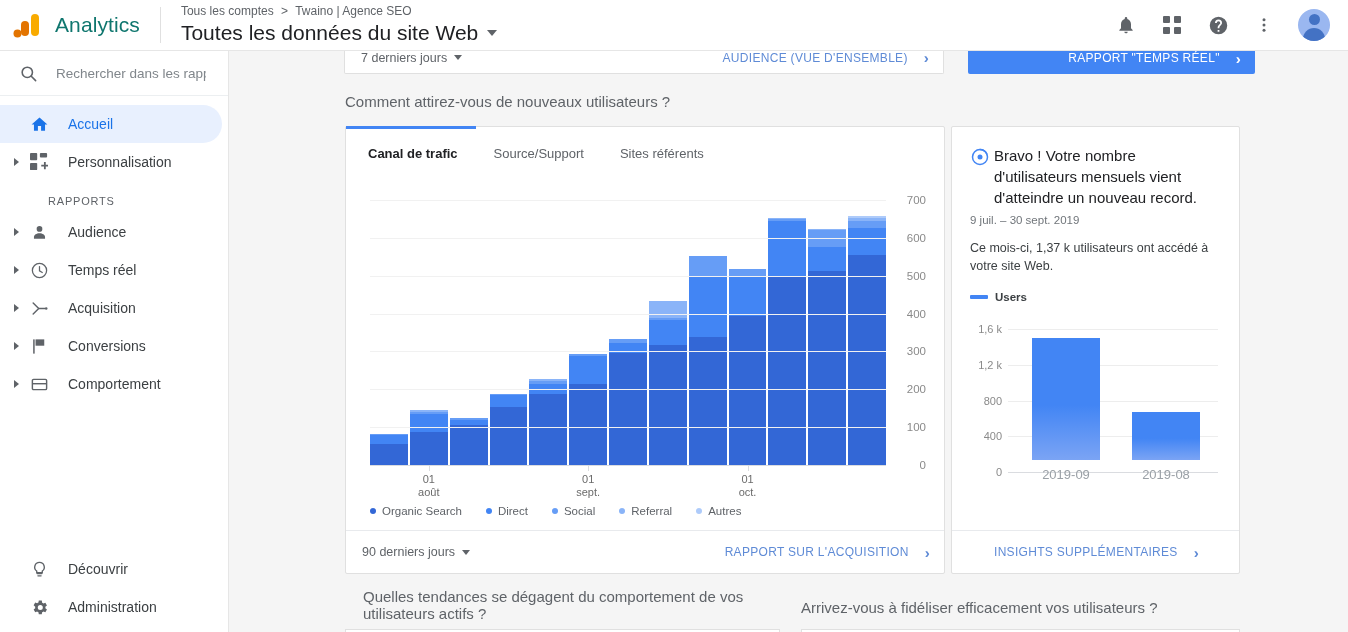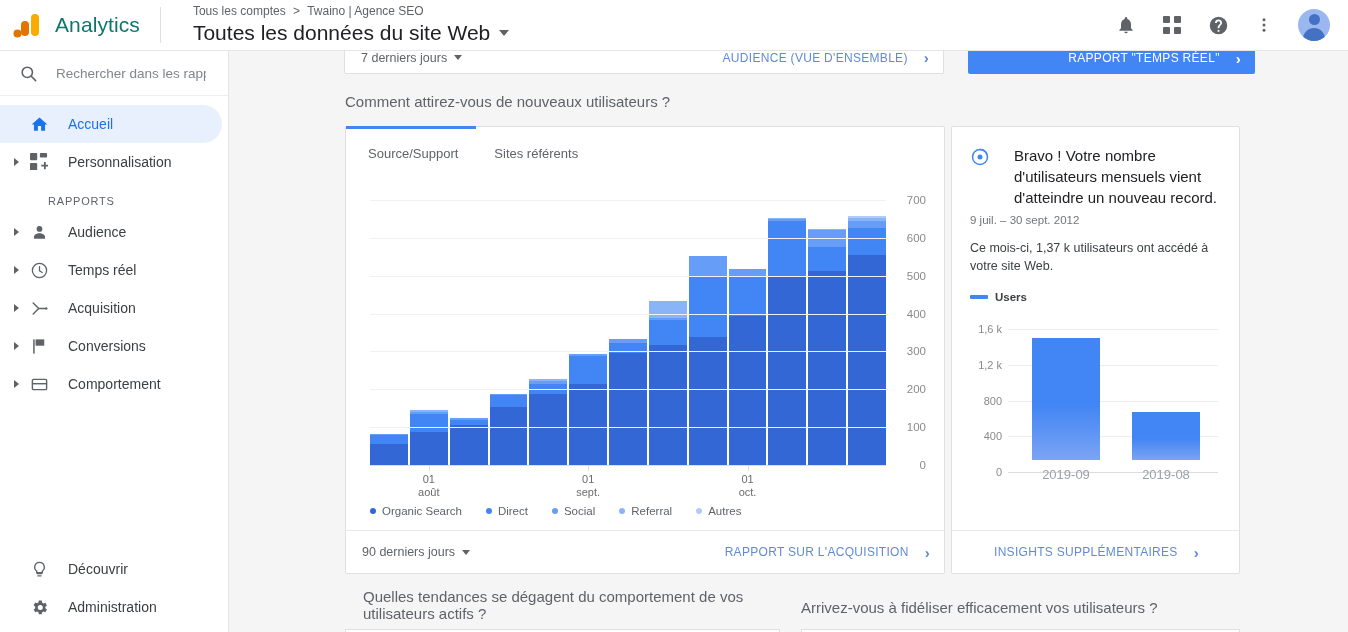--- a/index.html
+++ b/index.html
@@ -17,21 +17,21 @@
     position: absolute; top: 0; left: 0; width: 1348px; height: 51px;
     background: #fff; border-bottom: 1px solid #e6e6e6;
     display: flex; align-items: center;
   }
   .ga-logo { width: 30px; height: 30px; margin-left: 12px; position: relative; }
   .brand-name {
     font-size: 21px; color: #0f766e; margin-left: 13px; letter-spacing: .1px;
     font-weight: 400;
   }
   .brand-divider { width: 1px; height: 36px; background: #e0e0e0; margin-left: 20px; }
-  .title-block { margin-left: 32px; display: flex; flex-direction: column; justify-content: center; }
+  .title-block { margin-left: 20px; display: flex; flex-direction: column; justify-content: center; }
   .breadcrumb { font-size: 12px; color: #5f6368; line-height: 16px; }
   .breadcrumb .sep { margin: 0 4px; color: #5f6368; }
   .prop-title {
     font-size: 21px; color: #202124; line-height: 28px; font-weight: 400;
     display: flex; align-items: center;
   }
   .caret-down {
     display: inline-block; width: 0; height: 0; margin-left: 9px;
     border-left: 5px solid transparent; border-right: 5px solid transparent;
     border-top: 6px solid #5f6368;
@@ -185,21 +185,21 @@
 
   .card-footer {
     position: absolute; bottom: 0; left: 0; right: 0; height: 43px;
     border-top: 1px solid #e8eaed; display: flex; align-items: center;
     padding: 0 14px 0 16px; justify-content: space-between;
   }
   .card-footer.center { justify-content: center; }
 
   
   .insight-body { padding: 18px 18px 0 18px; }
-  .insight-head { display: flex; gap: 24px; }
+  .insight-head { display: flex; gap: 4px; }
   .insight-ico { flex: 0 0 20px; margin-top: 2px; }
   .insight-title { font-size: 15px; line-height: 21px; color: #202124; }
   .insight-date { font-size: 11.5px; color: #70757a; margin-top: 6px; }
   .insight-text { font-size: 12.5px; color: #3c4043; line-height: 18px; margin-top: 13px; }
 
   .mini-legend { display: flex; align-items: center; gap: 7px; margin-top: 16px; }
   .mini-legend .lbar { width: 18px; height: 4px; background: #4285f4; border-radius: 1px; }
   .mini-legend .ltxt { font-size: 11.5px; color: #3c4043; font-weight: 700; }
 
   .mini-chart { position: relative; height: 175px; margin-top: 4px; }
@@ -423,20 +423,21 @@
             <span class="chev">›</span>
           </div>
         </div>
       </div>
 
       <div class="section-heading" id="heading-new-users">Comment attirez-vous de nouveaux utilisateurs ?</div>
 
       <div class="card" id="card-acquisition">
         <div class="tabs">
           <div class="tab-underline"></div>
+          <div class="tab active">Canal de trafic</div>
           <div class="tab">Source/Support</div>
           <div class="tab">Sites référents</div>
         </div>
 
         <div class="chart-area">
           <div class="plot" id="plot-main">
             <div class="bars" id="main-bars">
                 <div class="bar">
                   <div class="seg" style="height: 1.13571px; background: rgb(102, 157, 246);"></div>
                   <div class="seg" style="height: 9.46429px; background: rgb(66, 133, 244);"></div>
@@ -582,21 +583,21 @@
           <div class="insight-head">
             <span class="insight-ico">
               <svg width="20" height="20" viewBox="0 0 24 24" fill="none" stroke="#4285f4" stroke-width="1.8">
                 <circle cx="12" cy="12" r="9"></circle>
                 <circle cx="12" cy="12" r="3" fill="#4285f4" stroke="none"></circle>
                 <path d="M12 3a9 9 0 0 1 8 5" stroke-linecap="round"></path>
               </svg>
             </span>
             <div class="insight-title">Bravo ! Votre nombre d'utilisateurs mensuels vient d'atteindre un nouveau record.</div>
           </div>
-          <div class="insight-date">9 juil. – 30 sept. 2012</div>
+          <div class="insight-date">9 juil. – 30 sept. 2019</div>
           <div class="insight-text">Ce mois-ci, 1,37 k utilisateurs ont accédé à votre site Web.</div>
 
           <div class="mini-legend">
             <span class="lbar"></span>
             <span class="ltxt">Users</span>
           </div>
 
           <div class="mini-chart">
             <div id="mini-grid">
                 <div class="mini-axis" style="top: 165px;"></div>

